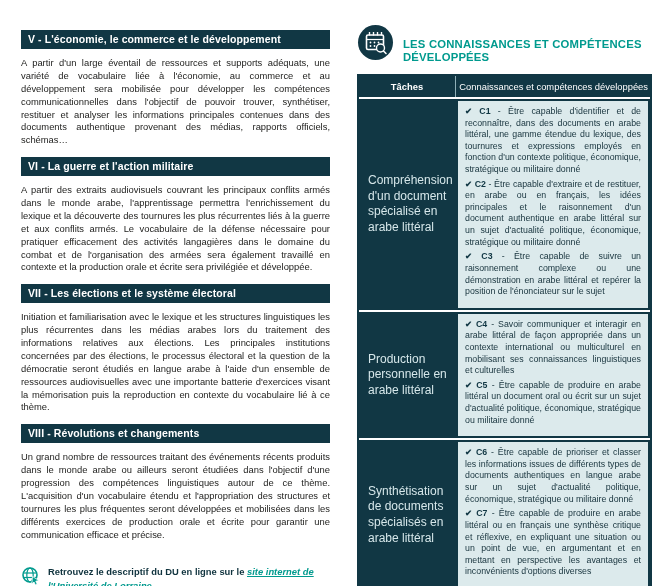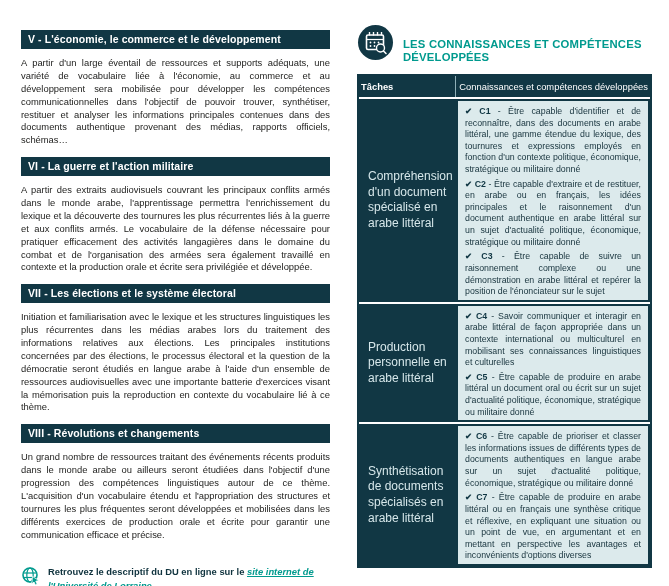--- a/index.html
+++ b/index.html
@@ -34,37 +34,37 @@
 
   
   .right-col{position:absolute;left:357px;top:24px;width:295px;}
   .rc-header{display:flex;align-items:flex-end;gap:9px;margin-bottom:9px;}
   .rc-title{color:var(--accent);font-weight:bold;font-size:11.3px;letter-spacing:.2px;line-height:1.2;}
 
   .ktable{border:2px solid var(--dark);background:#fff;}
   .thead{display:flex;background:var(--dark);}
   .th-left{
     width:97px;color:#fff;font-weight:bold;font-size:9.4px;
-    text-align:left;padding:5px 2px;border-right:1px solid #8fb0b8;
+    text-align:center;padding:5px 2px;border-right:1px solid #8fb0b8;
   }
   .th-right{
     flex:1;color:#fff;font-weight:normal;font-size:9.4px;
     text-align:right;padding:5px 2px;
   }
   .trow{display:flex;border-top:2px solid #fff;background:var(--dark);}
   .tcell-task{
     width:97px;background:var(--dark);color:var(--task-text);
     font-size:12px;line-height:1.3;
     display:flex;align-items:center;
     padding:6px 5px 6px 9px;
   }
   .tcell-comp{
     flex:1;background:var(--cell-bg);
     border:2px solid var(--dark);
-    padding:2px 7px 0 7px;color:#16323c;
+    padding:2px 7px 8px 7px;color:#16323c;
   }
   .comp-item{font-size:8.8px;line-height:1.32;text-align:justify;margin:3px 0 2px 0;}
   .chk{font-weight:bold;color:var(--dark);font-size:8.4px;}
   .code{font-weight:bold;color:var(--dark);}
 </style>
 </head>
 <body>
 
 <div class="page">
 

